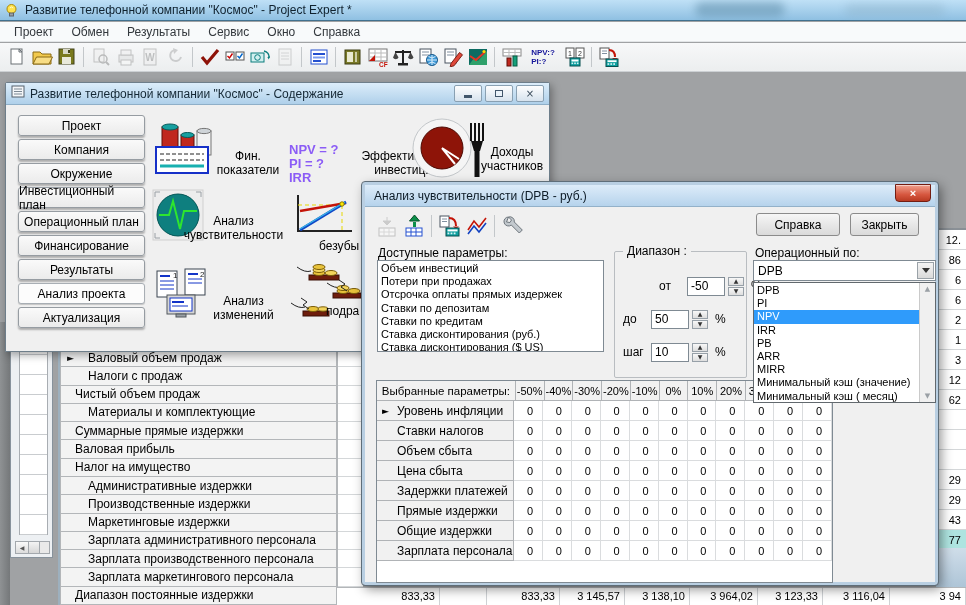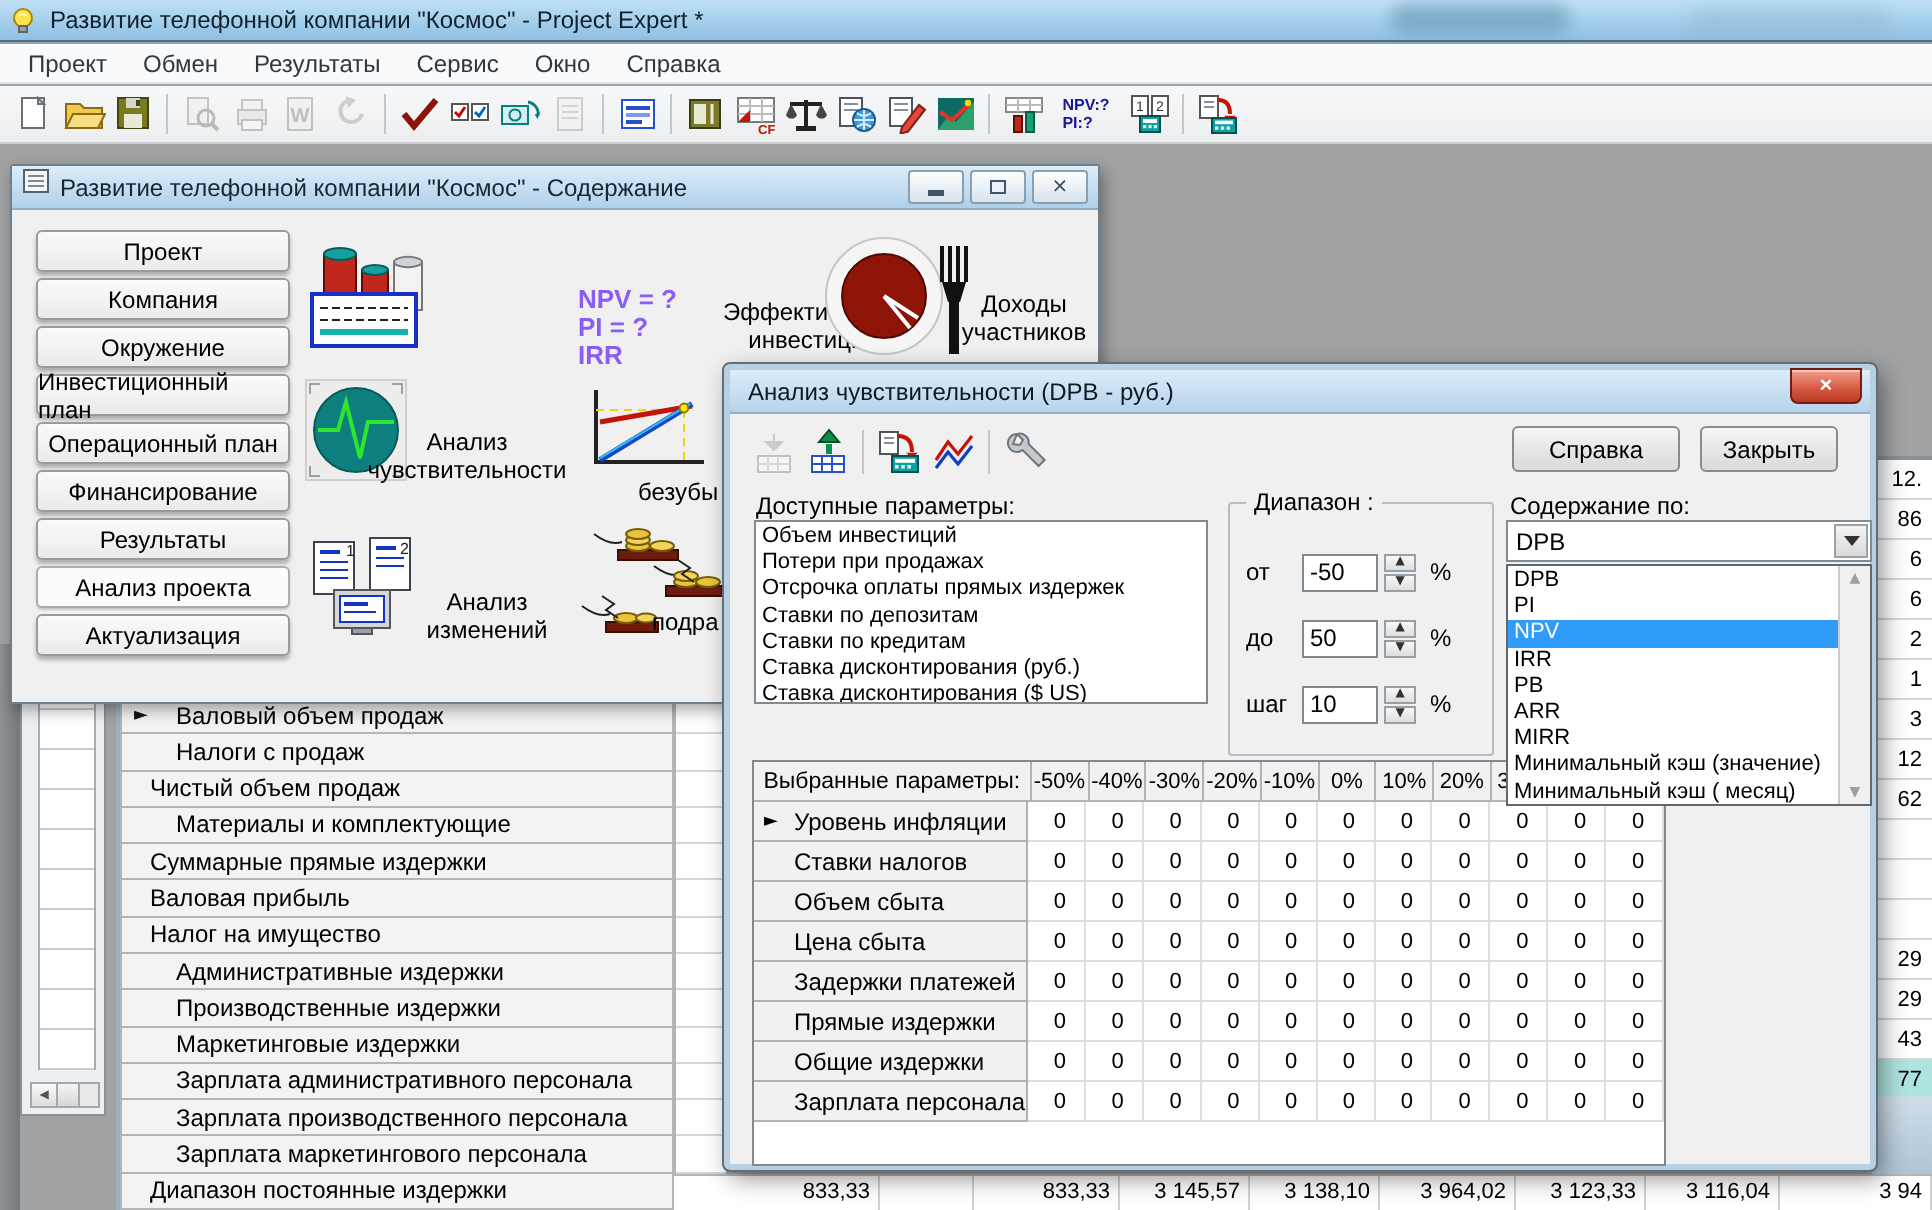--- a/index.html
+++ b/index.html
@@ -534,20 +534,24 @@
         <rect x="27" y="16" width="13" height="18" fill="#c0281e" stroke="#5e0e08"></rect>
         <ellipse cx="33.5" cy="16" rx="6.5" ry="2.5" fill="#17a0a0" stroke="#085c5c"></ellipse>
         <rect x="43" y="12" width="14" height="24" fill="#f2f2f2" stroke="#777"></rect>
         <ellipse cx="50" cy="12" rx="7" ry="2.6" fill="#cfd4d8" stroke="#777"></ellipse>
         <rect x="2" y="28" width="52" height="26" fill="#fff" stroke="#1630c8" stroke-width="2"></rect>
         <line x1="6" y1="35" x2="50" y2="35" stroke="#222" stroke-dasharray="4 2"></line>
         <line x1="6" y1="41" x2="50" y2="41" stroke="#222" stroke-dasharray="4 2"></line>
         <line x1="6" y1="47" x2="50" y2="47" stroke="#17b0b0" stroke-width="3"></line>
       </svg>
     </span>
+    <span class="mod-label" style="left:192px;top:66px;width:100px;">
+      <span>Фин.</span><br>
+      <span>показатели</span>
+    </span>
 
     <span class="npv-block">
       <span>NPV = ?</span><br>
       <span>PI = ?</span><br>
       <span>IRR</span>
     </span>
     <span class="mod-label" style="left:338px;top:66px;width:125px;">
       <span>Эффективность</span><br>
       <span>инвестиций</span>
     </span>
@@ -709,21 +713,21 @@
         <div class="lb-item">Отсрочка оплаты прямых издержек</div>
         <div class="lb-item">Ставки по депозитам</div>
         <div class="lb-item">Ставки по кредитам</div>
         <div class="lb-item">Ставка дисконтирования (руб.)</div>
         <div class="lb-item">Ставка дисконтирования ($ US)</div>
       </div>
 
     <div id="rangeBox">
       <span class="dlg-label" id="rangeLegend">Диапазон :</span>
       <div id="rangeRows">
-          <div class="range-row" style="top: 24px;">
+          <div class="range-row" style="top: 24px; margin-left: 36px;">
             <span class="rl">от</span>
             <input class="range-input" value="-50" style="">
             <span class="spin">
               <span>▲</span>
               <span>▼</span>
             </span>
             <span class="range-unit">%</span>
           </div>
           <div class="range-row" style="top: 57px;">
             <span class="rl">до</span>
@@ -739,21 +743,21 @@
             <input class="range-input" value="10" style="">
             <span class="spin">
               <span>▲</span>
               <span>▼</span>
             </span>
             <span class="range-unit">%</span>
           </div>
         </div>
     </div>
 
-    <div class="dlg-label" id="lblAnalyze">Содержание по:</div>
+    <div class="dlg-label" id="lblAnalyze">Операционный по:</div>
     <div id="combo">
       <span id="comboValue">DPB</span>
       <span class="combo-btn">
           <span class="tri-down"></span>
         </span>
     </div>
     <div id="dropdown">
       <div id="ddItems">
           <div class="dd-item">DPB</div>
           <div class="dd-item">PI</div>

